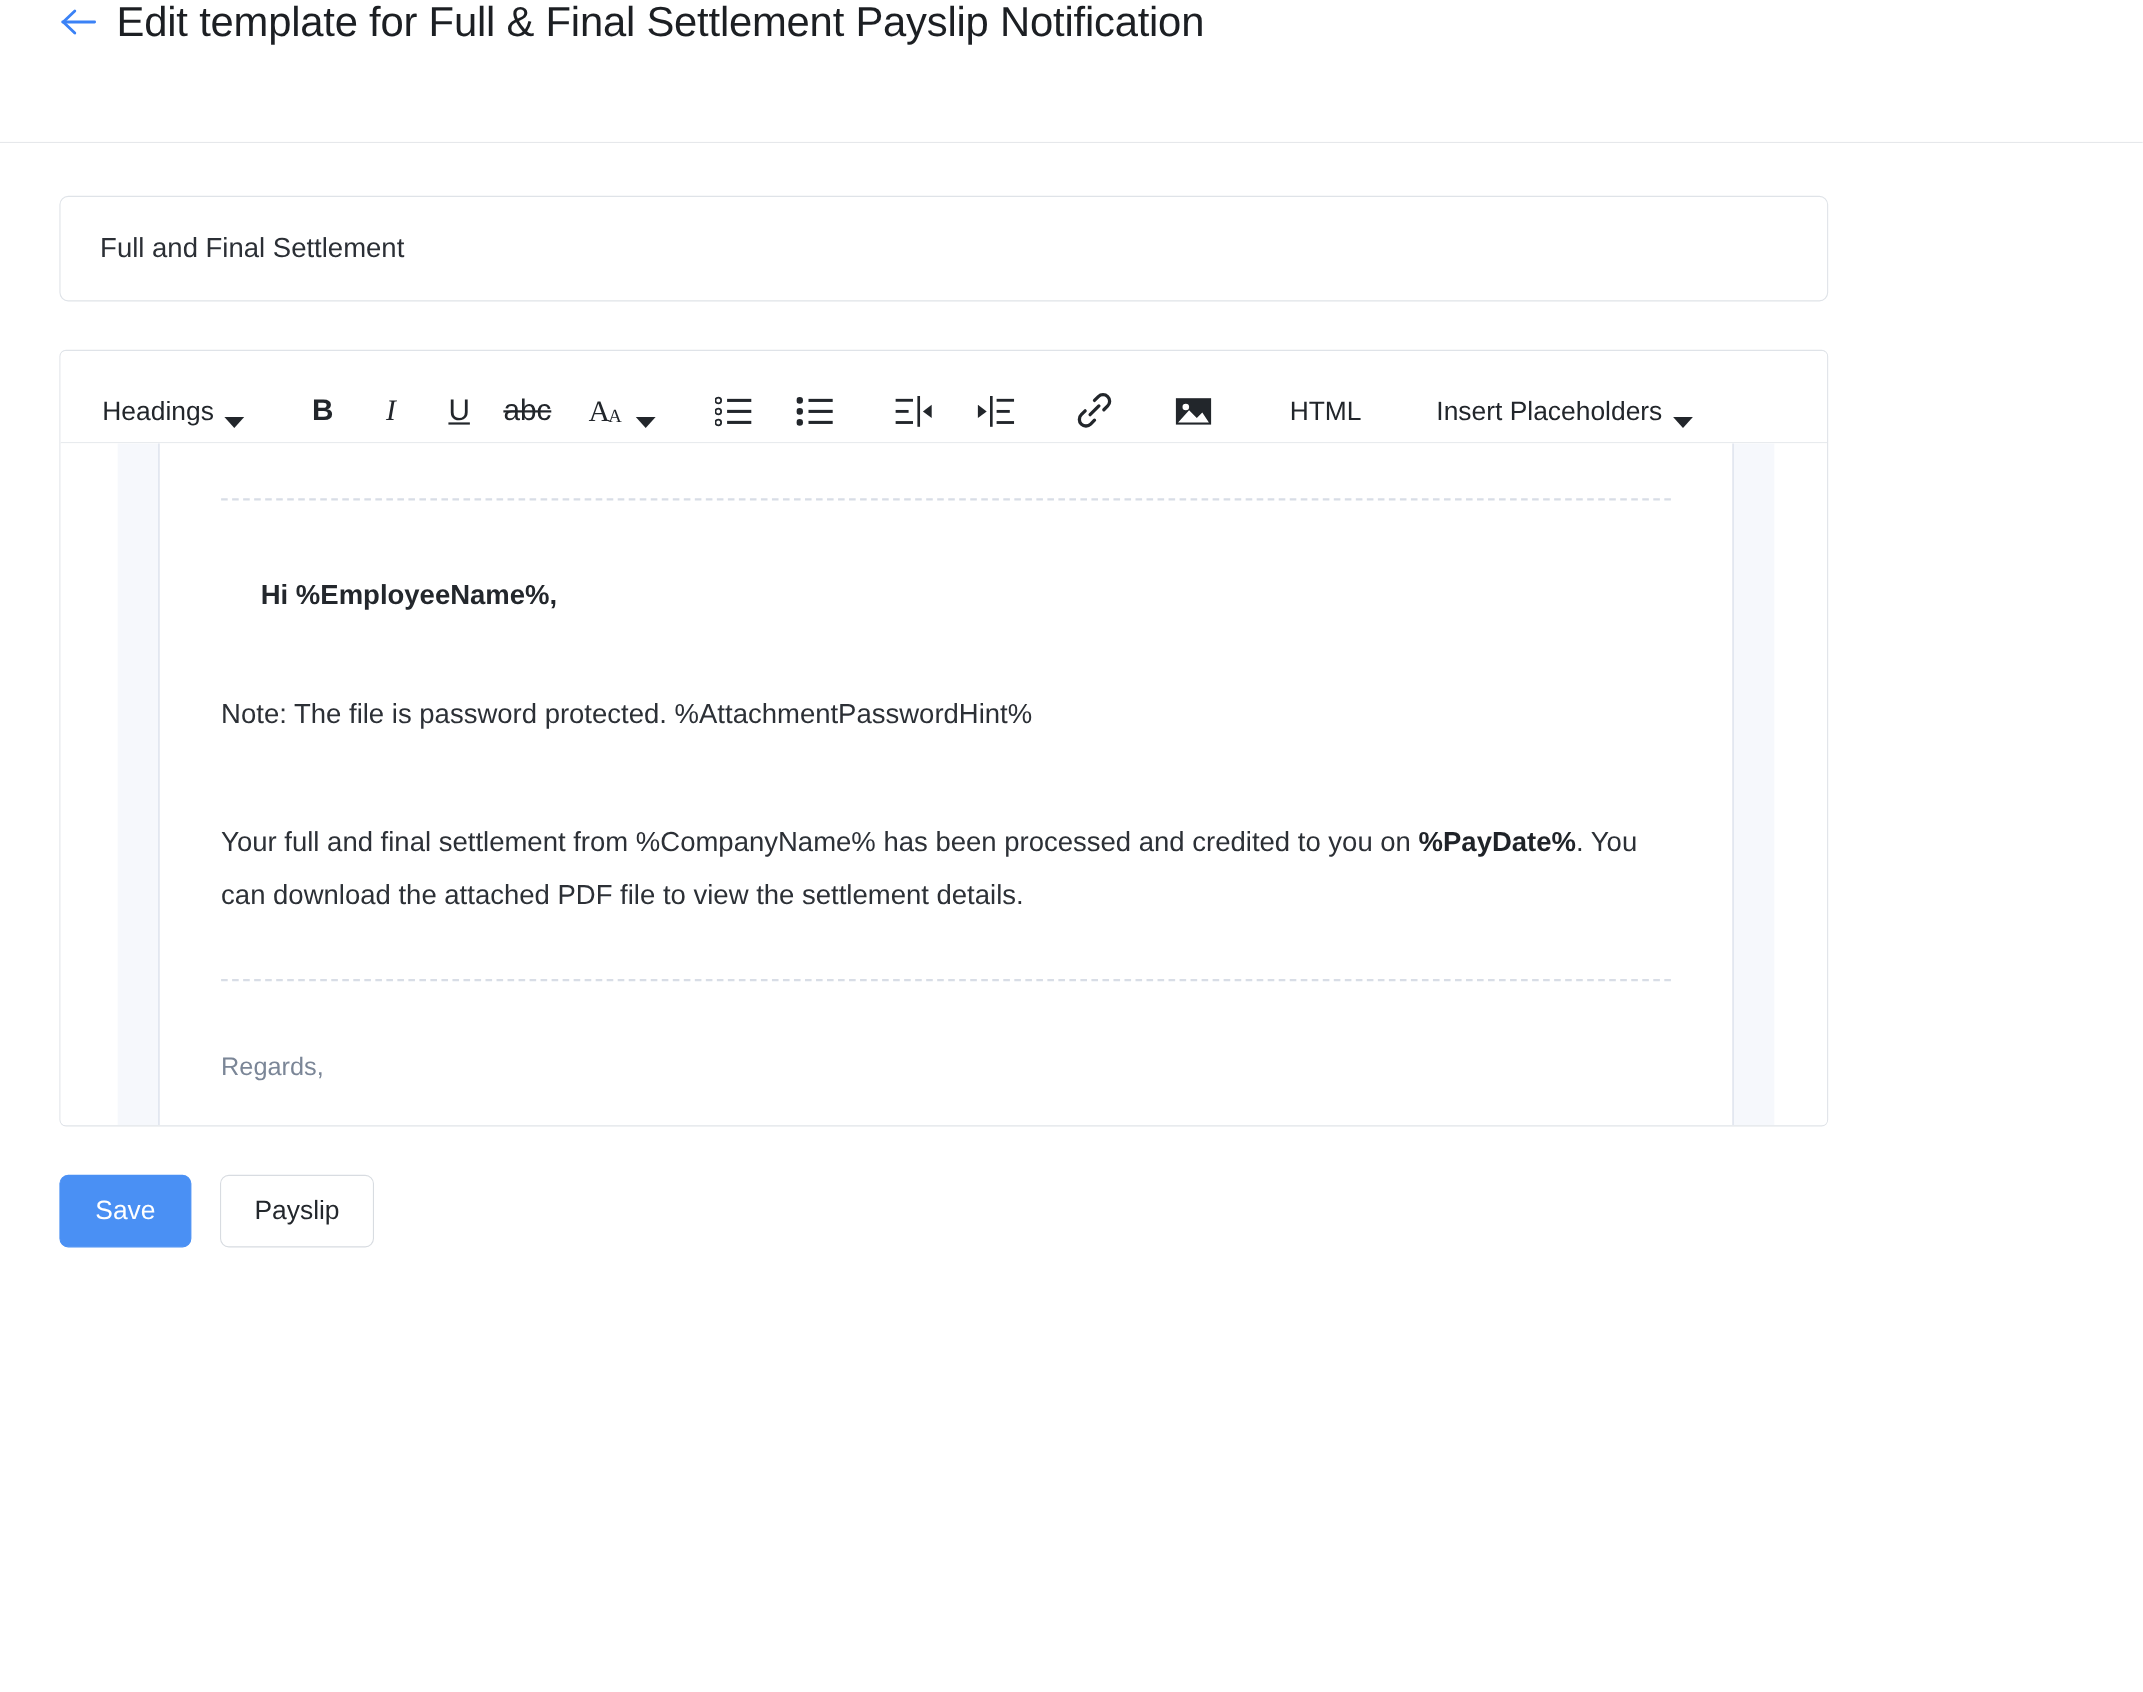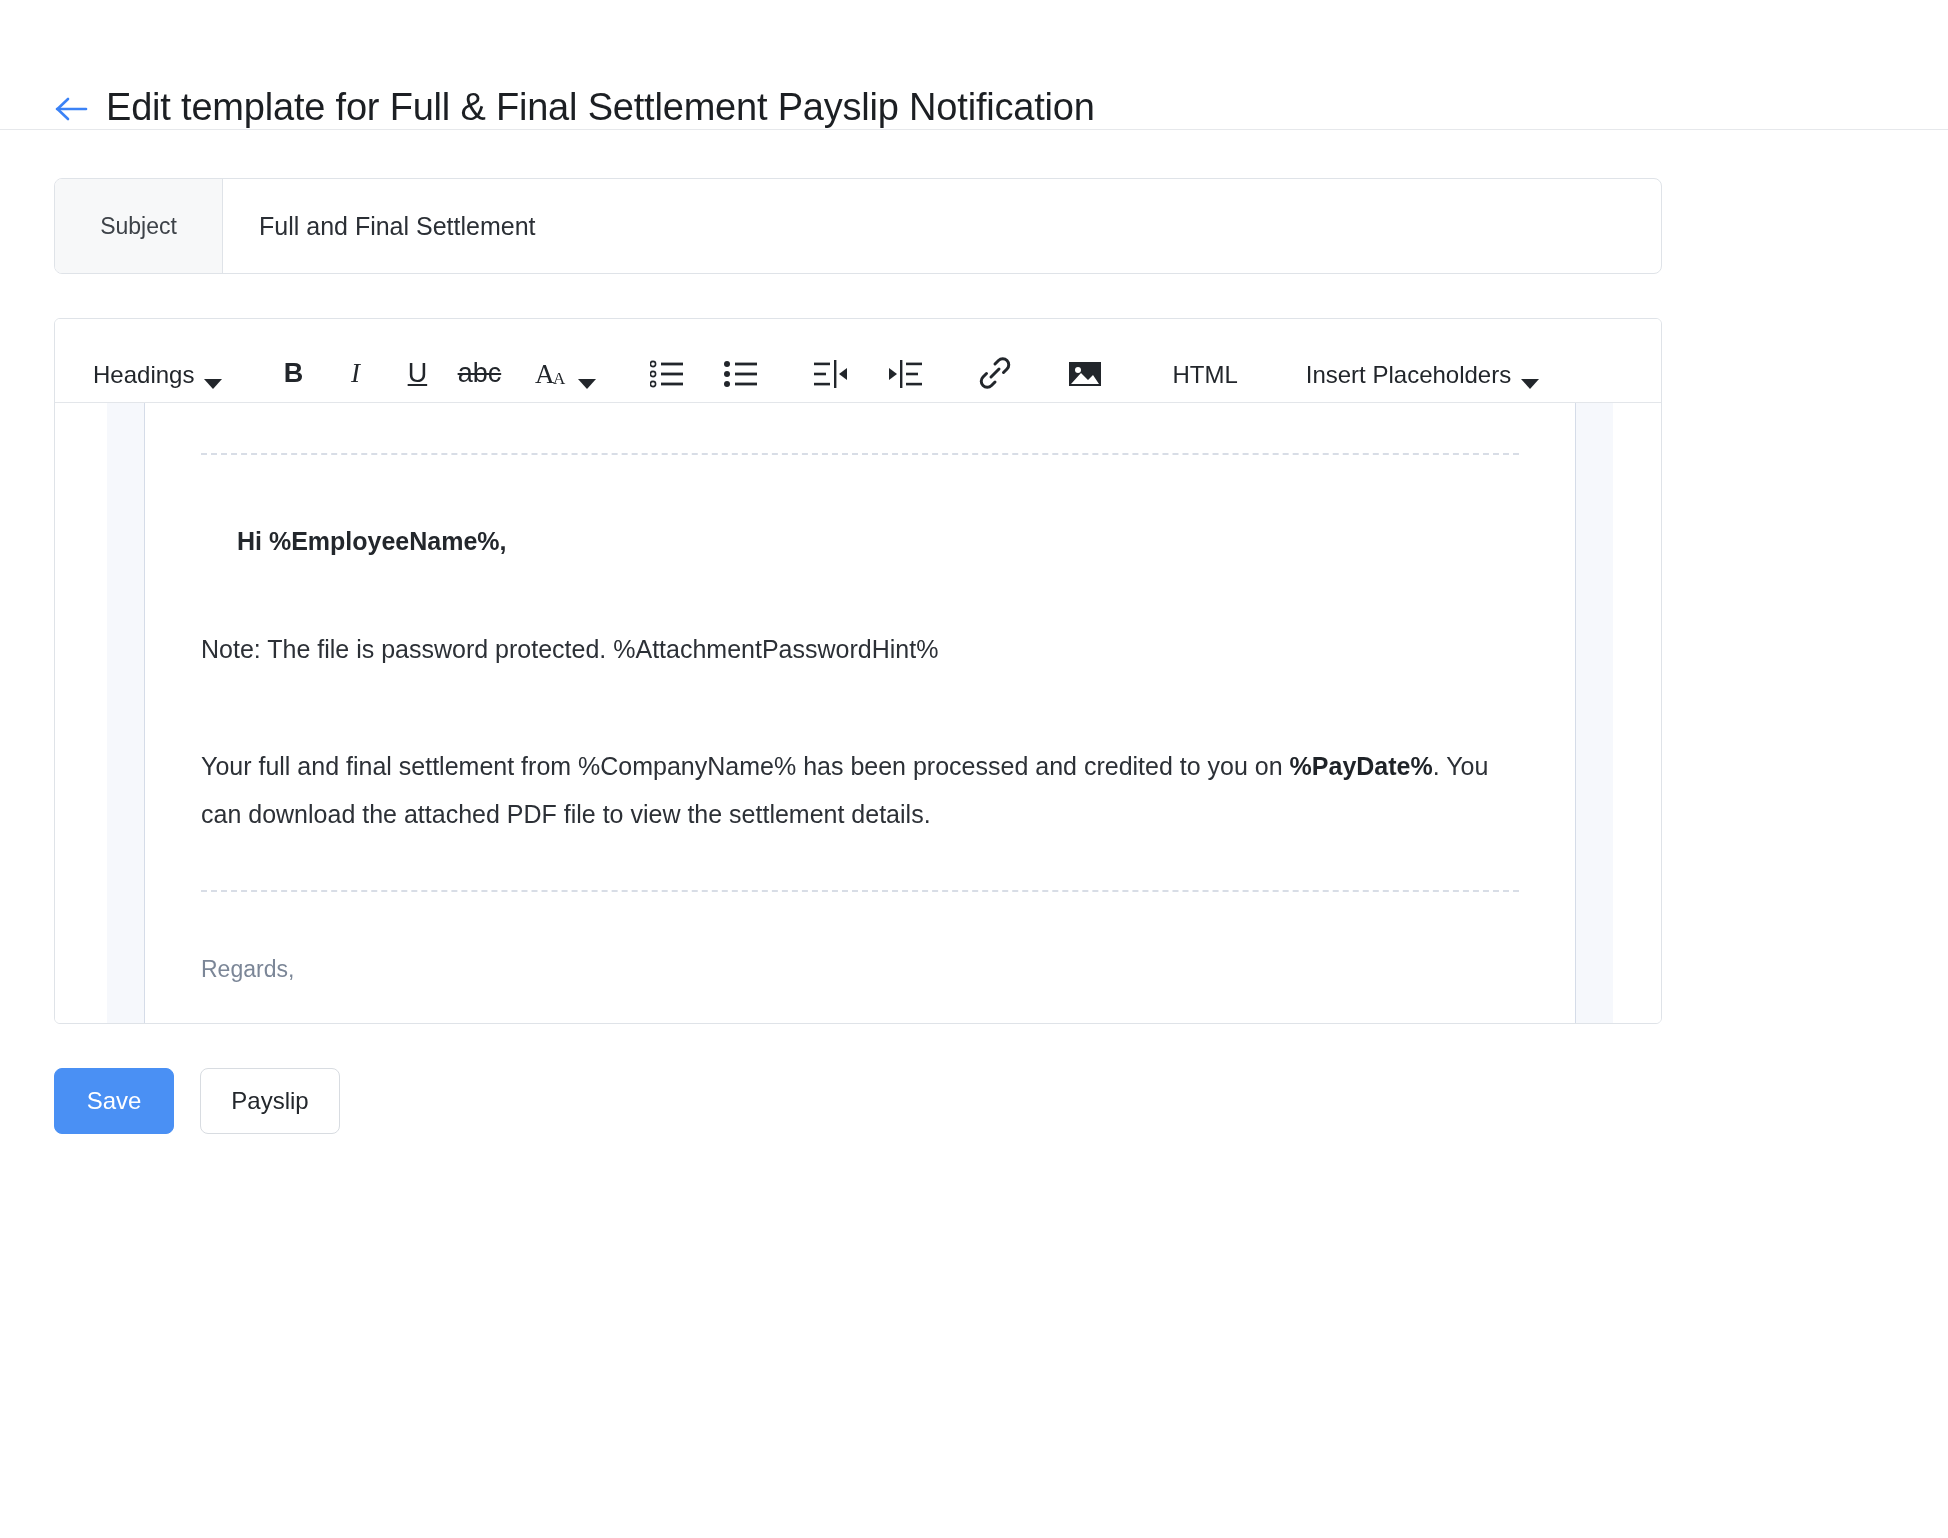--- a/index.html
+++ b/index.html
@@ -9,21 +9,21 @@
     background: #ffffff;
     font-family: "Liberation Sans", sans-serif;
     -webkit-font-smoothing: antialiased;
   }
 
   
   .page-header {
     height: 130px;
     border-bottom: 1px solid #e6e8eb;
     display: flex;
-    align-items: flex-end;
+    align-items: flex-start;
     padding: 0 0 0 52px;
     background: #fff;
   }
   .back-arrow {
     width: 40px; height: 40px;
     display: flex; align-items: center; justify-content: center;
     color: #3b82f6;
     cursor: pointer;
     flex: 0 0 auto;
     margin-right: 14px;
@@ -225,21 +225,20 @@
       <path d="M13 4 L2.5 14 L13 24" stroke="#3b82f6" stroke-width="2.6" stroke-linecap="round" stroke-linejoin="round" fill="none"></path>
     </svg>
   </div>
   <div class="page-title">Edit template for Full &amp; Final Settlement Payslip Notification</div>
 </div>
 
 <div class="content">
 
 
   <div class="subject-row">
-    <div class="subject-label">Subject</div>
     <input class="subject-value" type="text" value="Full and Final Settlement" placeholder="Subject" style="">
   </div>
 
   <div class="editor">
 
     <div class="toolbar">
 
       <div class="tb-item tb-text">
         <span>Headings</span>
         <span class="caret"></span>

